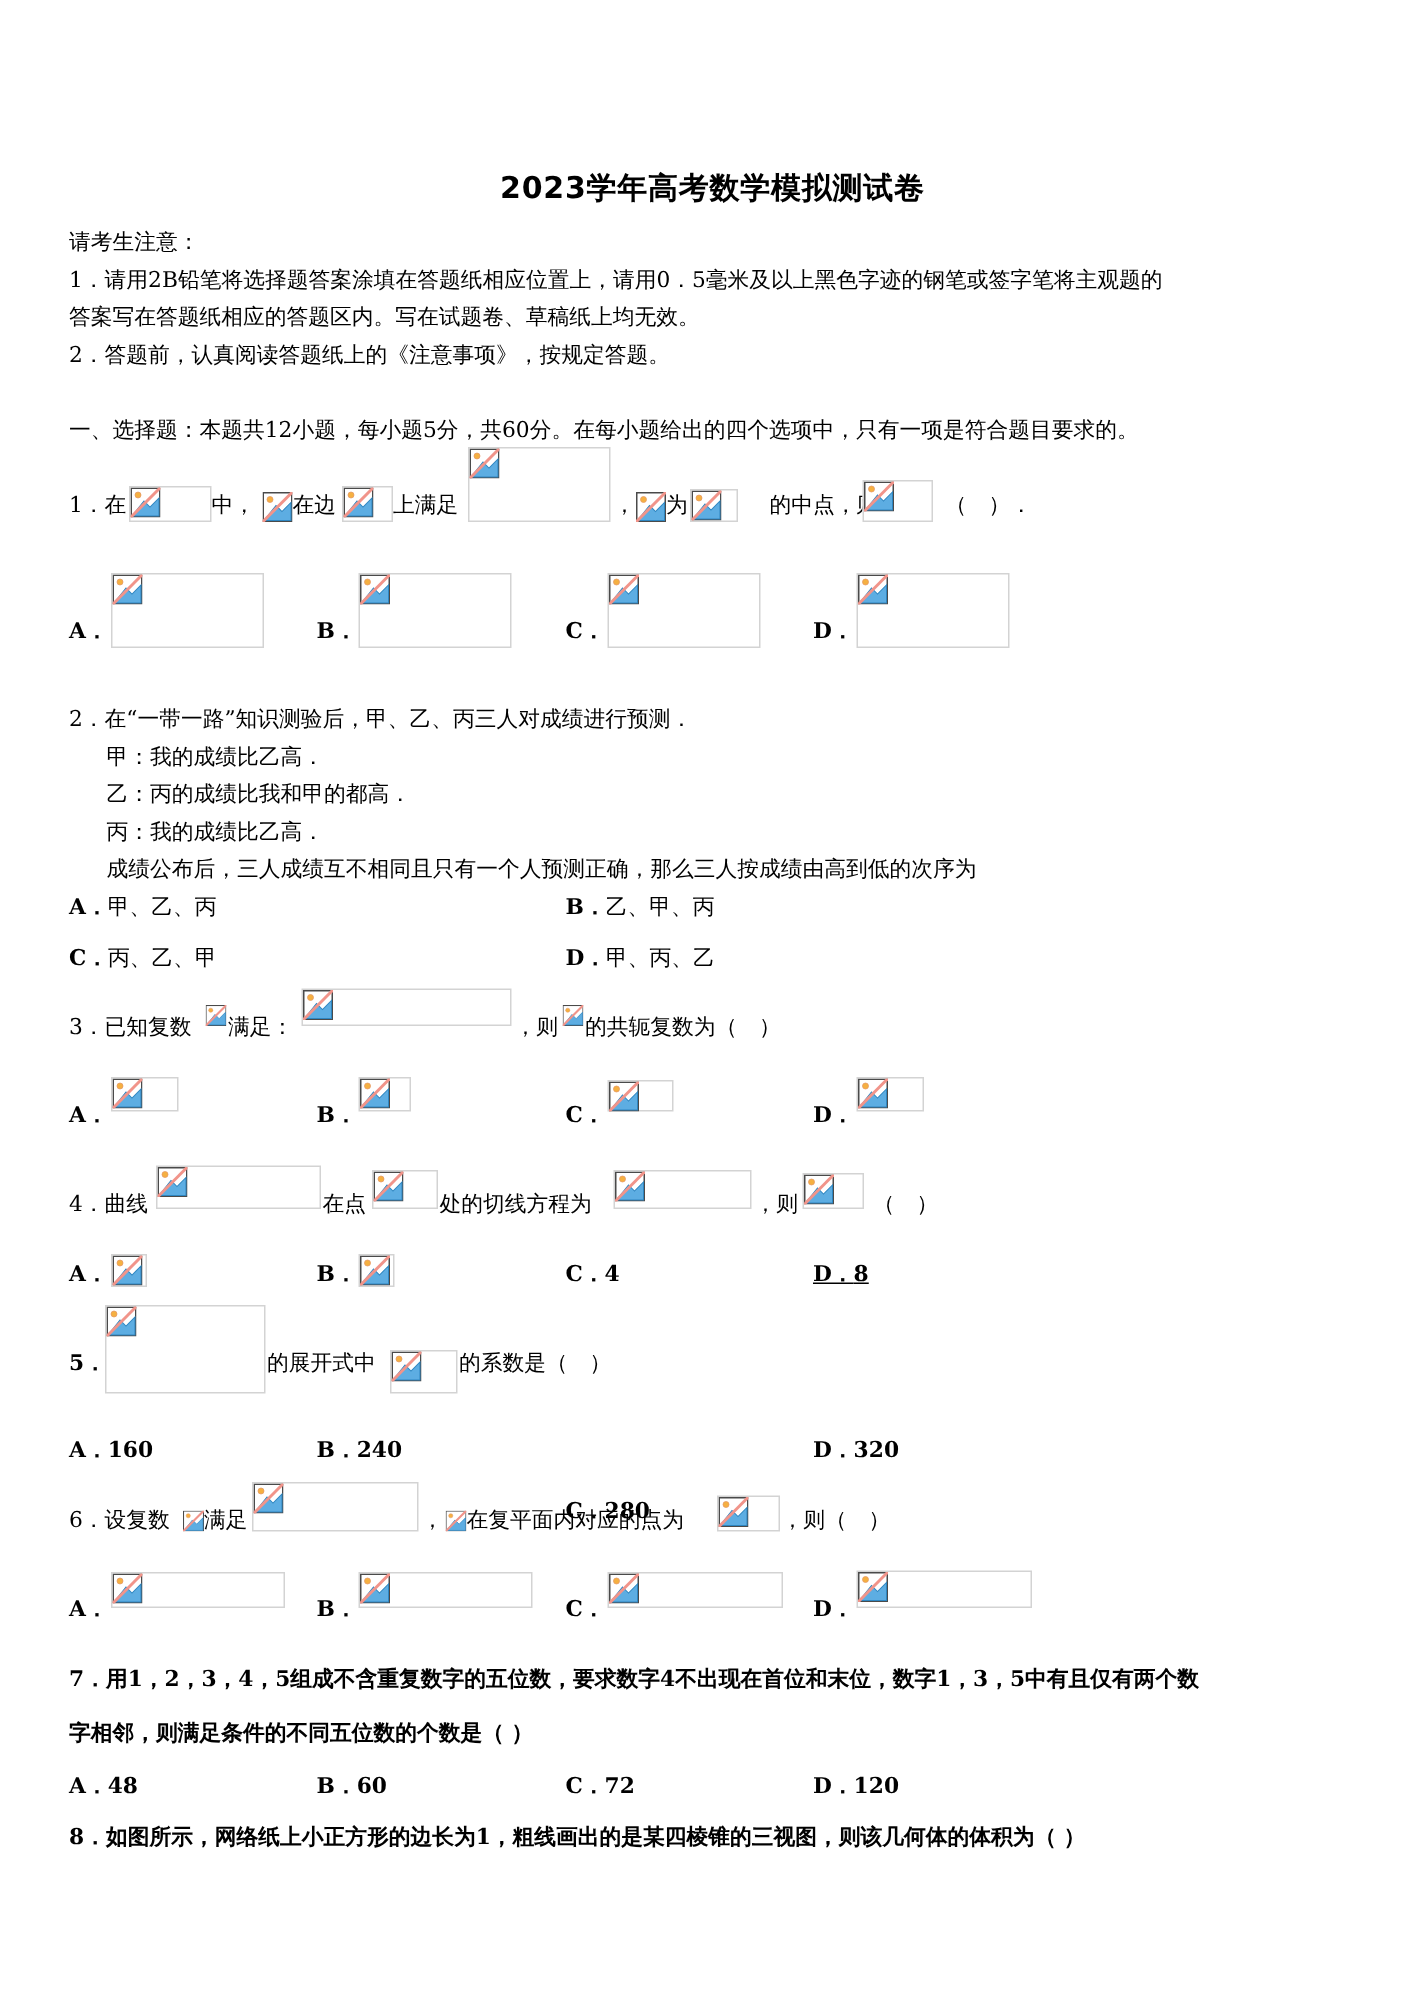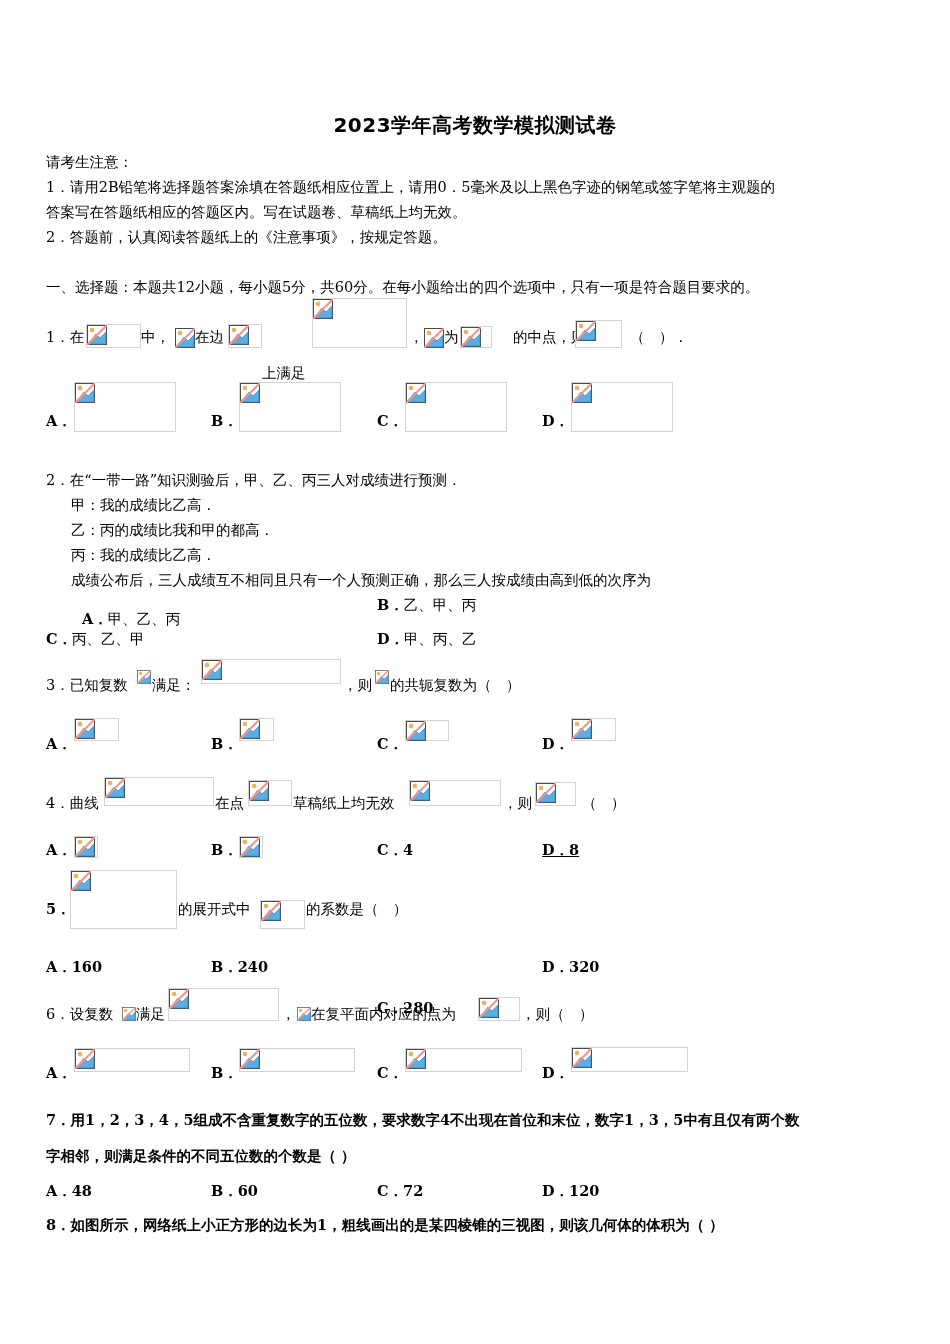--- a/index.html
+++ b/index.html
@@ -46,21 +46,21 @@
     <svg class="ic">
       <use href="#brk"></use>
     </svg>
   </div>
 <div class="line" style="left:195px;top:328px;">在边</div>
 <div class="img" style="left:228px;top:324px;width:34px;height:24px;">
     <svg class="ic">
       <use href="#brk"></use>
     </svg>
   </div>
-<div class="line" style="left:262px;top:328px;margin-top:36px;">上满足</div>
+<div class="line" style="left:262px;top:328px;">上满足</div>
 <div class="img" style="left:312px;top:298px;width:95px;height:50px;">
     <svg class="ic">
       <use href="#brk"></use>
     </svg>
   </div>
 <div class="line" style="left:409px;top:328px;">，</div>
 <div class="img" style="left:424px;top:328px;width:20px;height:20px;border:none;">
     <svg class="ic">
       <use href="#brk"></use>
     </svg>
@@ -102,21 +102,21 @@
     <svg class="ic">
       <use href="#brk"></use>
     </svg>
   </div>
 
 <div class="line" style="left:46px;top:471px;">2．在“一带一路”知识测验后，甲、乙、丙三人对成绩进行预测．</div>
 <div class="line" style="left:71px;top:496px;">甲：我的成绩比乙高．</div>
 <div class="line" style="left:71px;top:521px;">乙：丙的成绩比我和甲的都高．</div>
 <div class="line" style="left:71px;top:546px;">丙：我的成绩比乙高．</div>
 <div class="line" style="left:71px;top:571px;">成绩公布后，三人成绩互不相同且只有一个人预测正确，那么三人按成绩由高到低的次序为</div>
-<div class="line" style="left:46px;top:610px;margin-left:36px;"><span class="b">A．</span><span>甲、乙、丙</span></div>
+<div class="line" style="left:46px;top:596px;"><span class="b">A．</span><span>甲、乙、丙</span></div>
 <div class="line" style="left:377px;top:596px;"><span class="b">B．</span><span>乙、甲、丙</span></div>
 <div class="line" style="left:46px;top:630px;"><span class="b">C．</span><span>丙、乙、甲</span></div>
 <div class="line" style="left:377px;top:630px;"><span class="b">D．</span><span>甲、丙、乙</span></div>
 
 <div class="line" style="left:46px;top:676px;">3．已知复数</div>
 <div class="img" style="left:137px;top:670px;width:14px;height:14px;border:none;">
     <svg style="position:absolute;left:0;top:0;width:14px;height:14px;">
       <use href="#brk"></use>
     </svg>
   </div>
@@ -164,21 +164,21 @@
     <svg class="ic">
       <use href="#brk"></use>
     </svg>
   </div>
 <div class="line" style="left:215px;top:794px;">在点</div>
 <div class="img" style="left:248px;top:780px;width:44px;height:26px;">
     <svg class="ic">
       <use href="#brk"></use>
     </svg>
   </div>
-<div class="line" style="left:293px;top:794px;">草稿纸上均无效</div>
+<div class="line" style="left:293px;top:794px;">处的切线方程为</div>
 <div class="img" style="left:409px;top:780px;width:92px;height:26px;">
     <svg class="ic">
       <use href="#brk"></use>
     </svg>
   </div>
 <div class="line" style="left:503px;top:794px;">，则</div>
 <div class="img" style="left:535px;top:782px;width:41px;height:24px;">
     <svg class="ic">
       <use href="#brk"></use>
     </svg>

